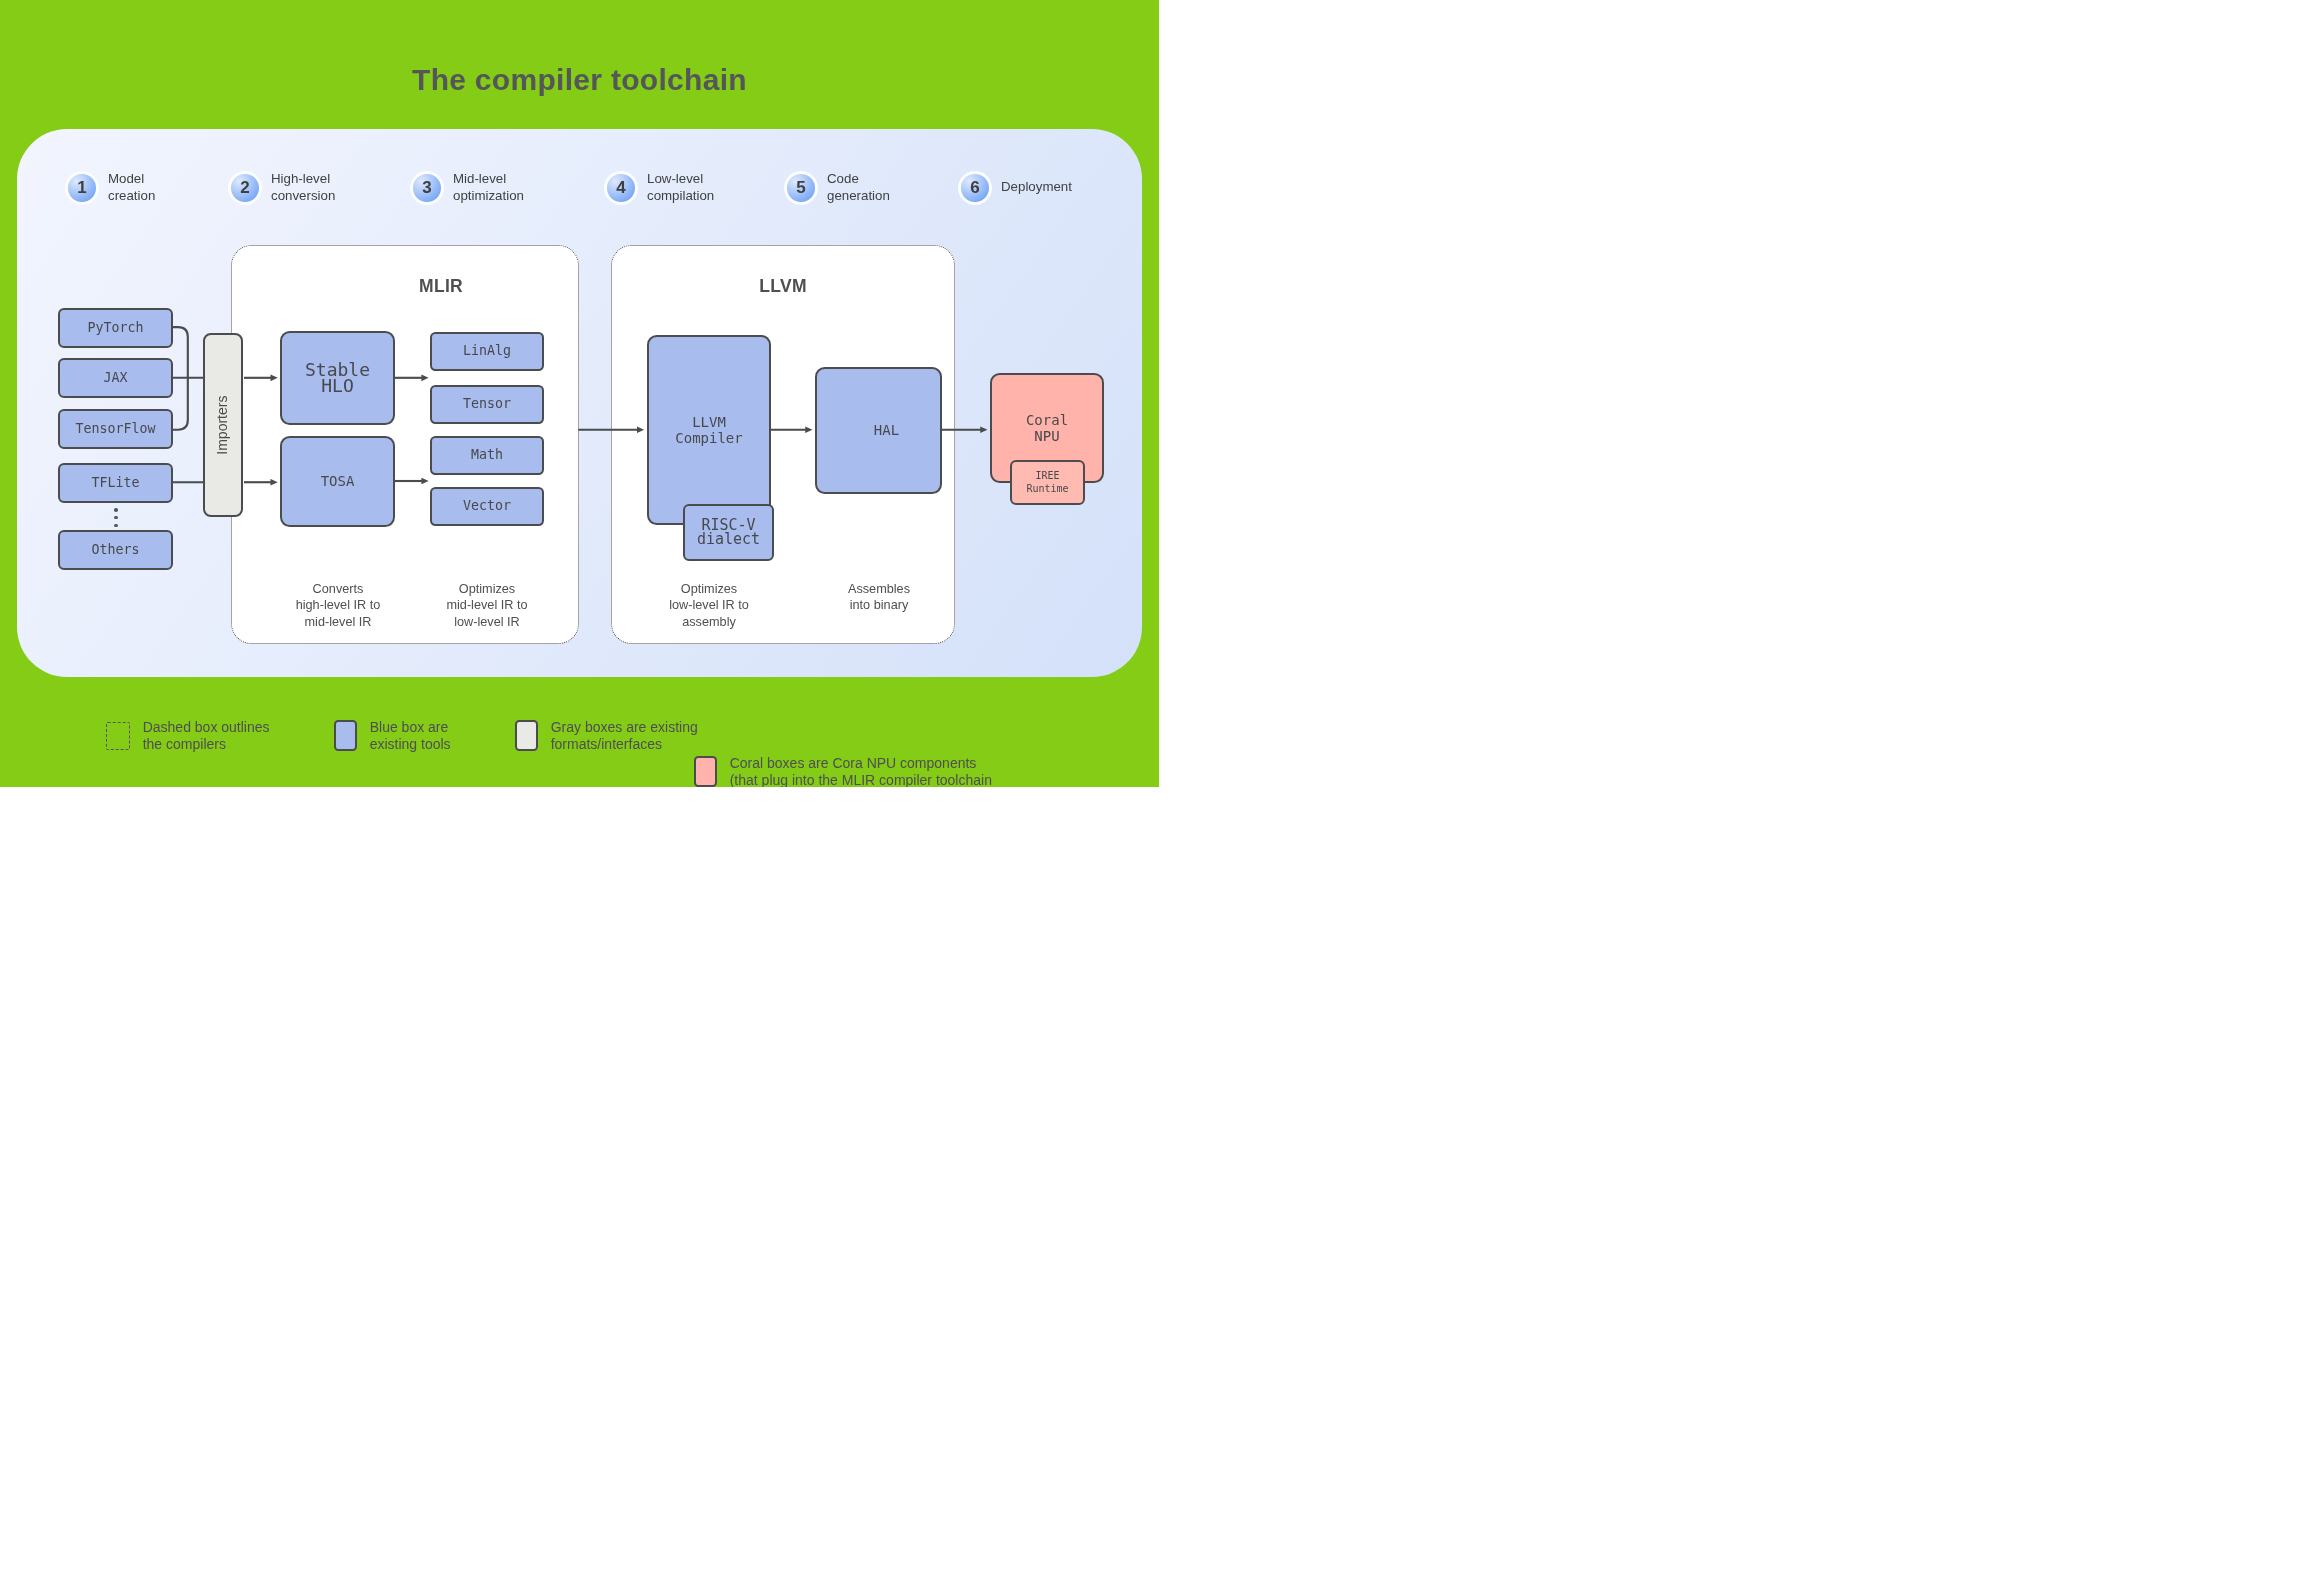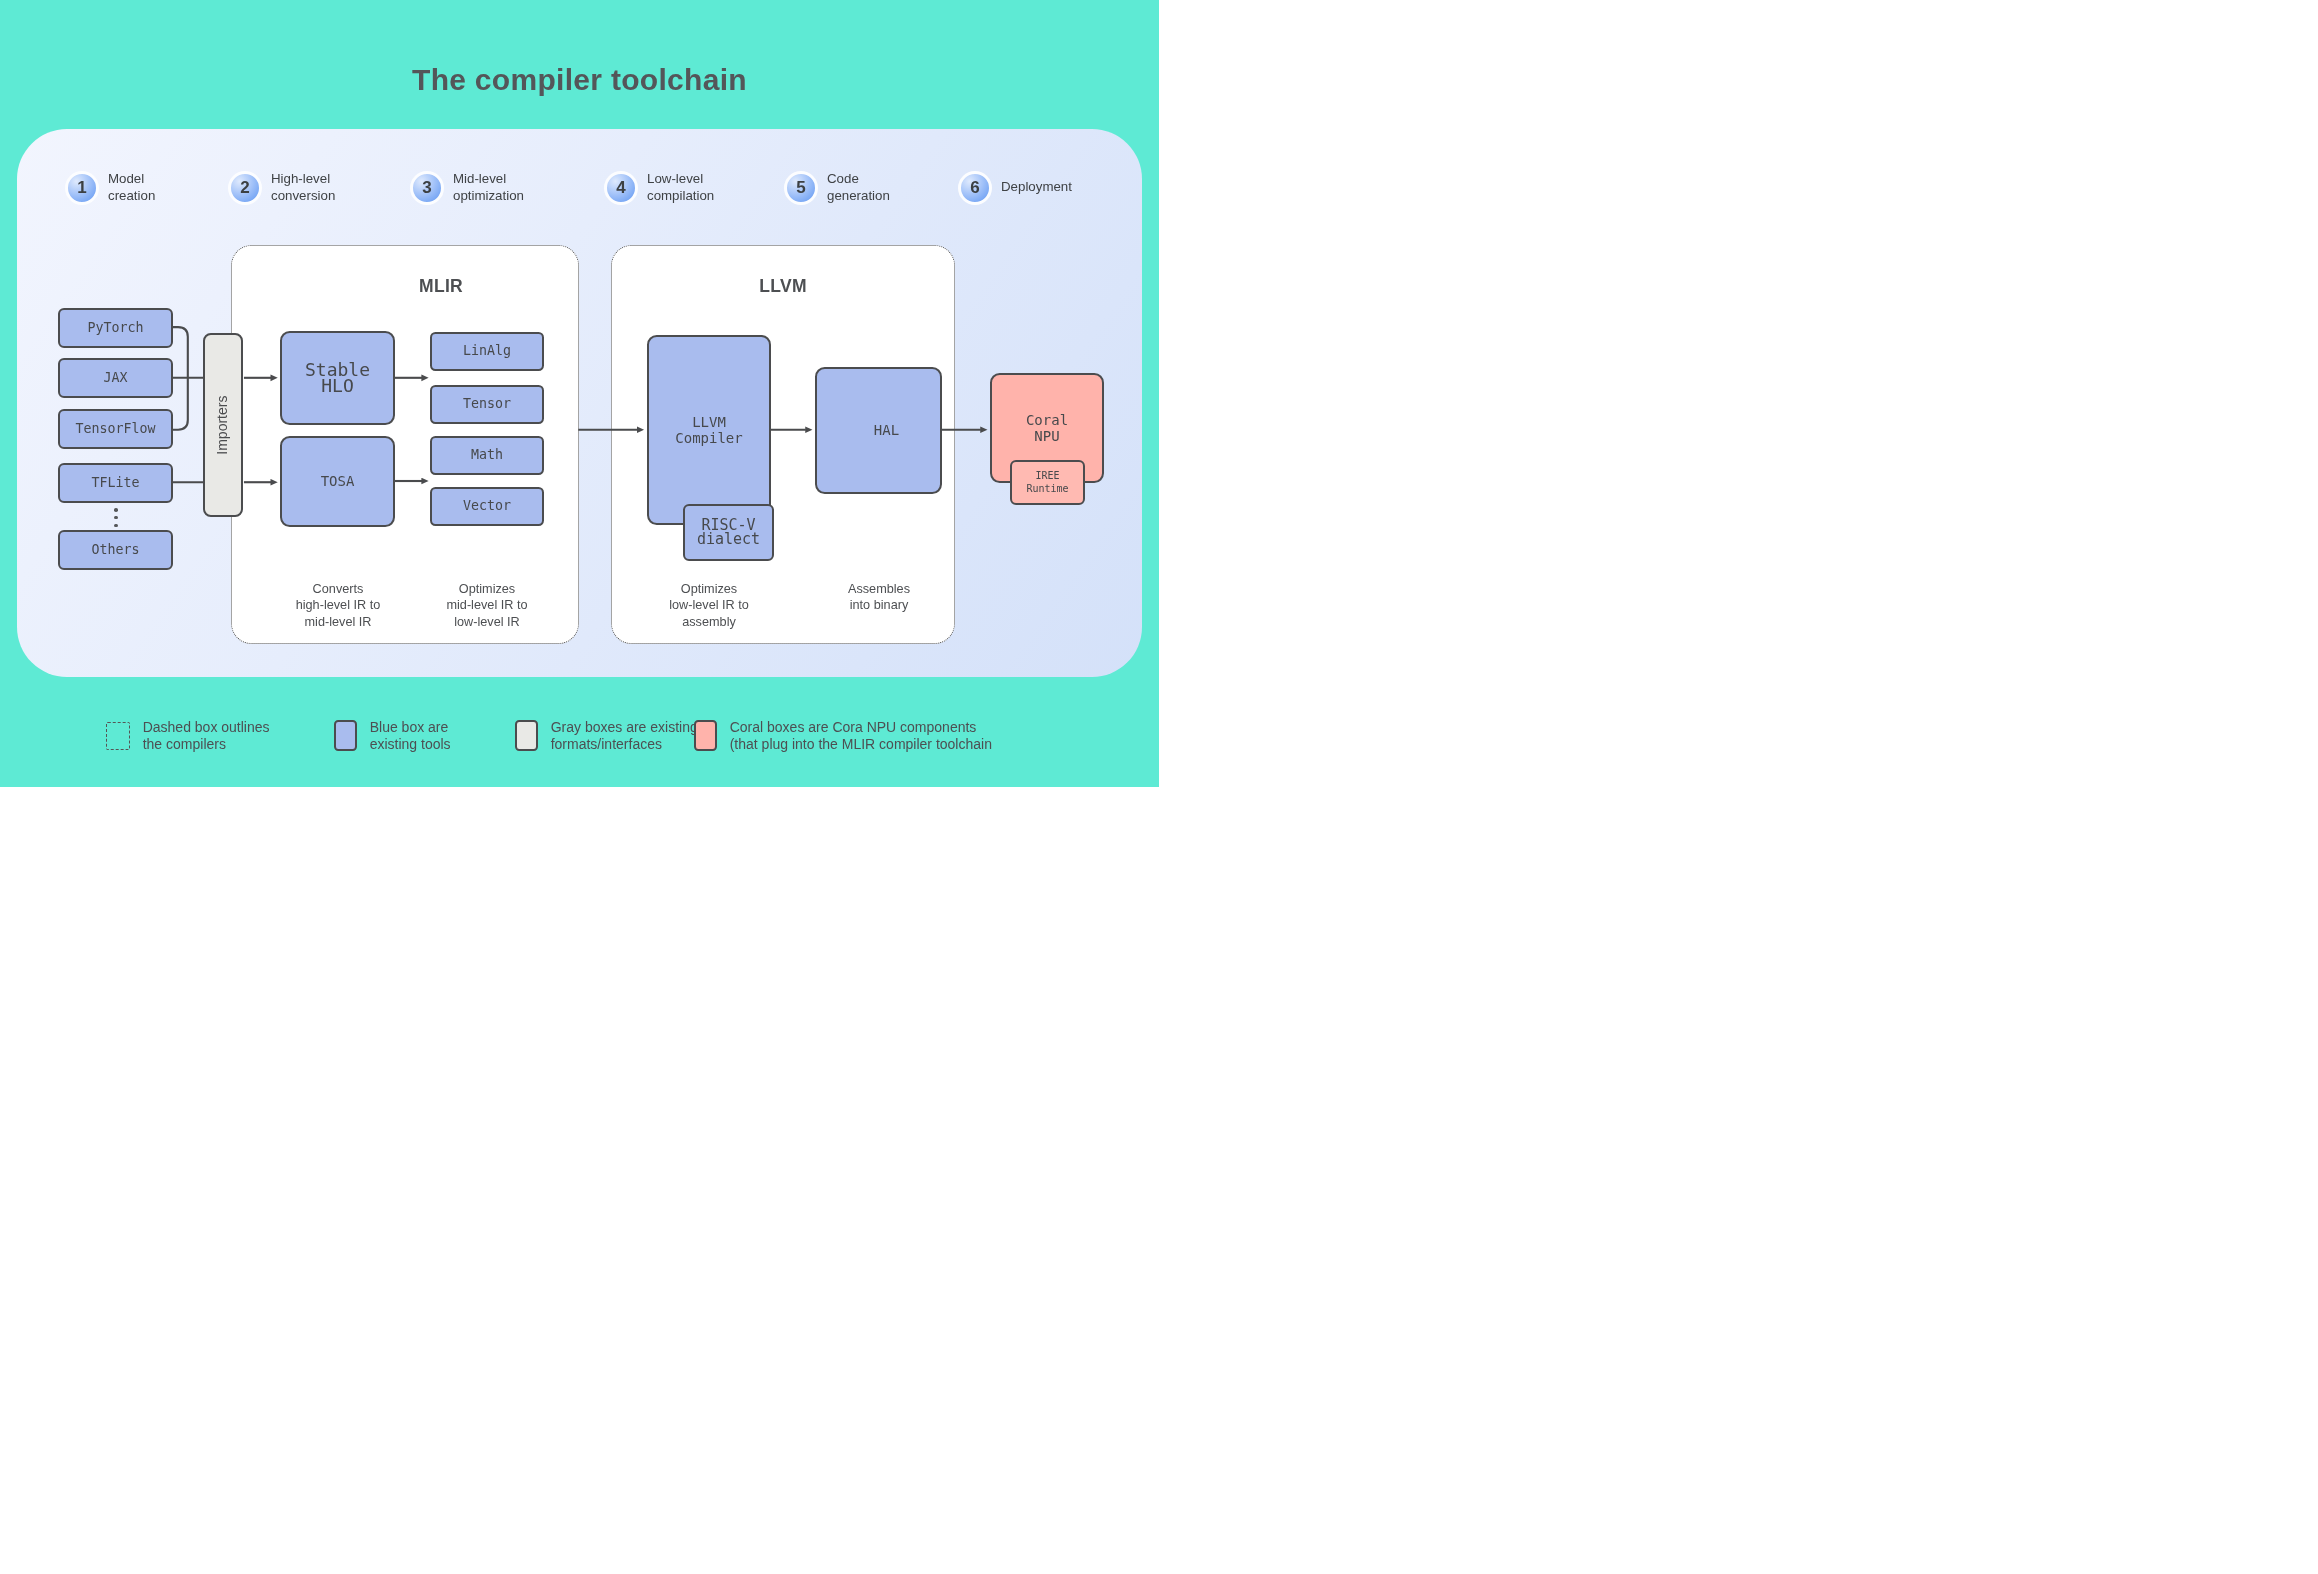--- a/index.html
+++ b/index.html
@@ -1,16 +1,16 @@
 <!DOCTYPE html>
 <html style="font-size:9.7px"><head>
 <meta charset="utf-8">
 <style>
   html,body{margin:0;padding:0;background:#ffffff;}
-  .canvas{position:relative;width:1159px;height:787px;background:#5eead4;overflow:hidden;
+  .canvas{position:relative;width:1159px;height:787px;background:#84cc16;overflow:hidden;
           font-family:"Liberation Sans",sans-serif;}
   .pre{white-space:pre-line;}
   .page-title{position:absolute;left:0;top:63px;width:100%;text-align:center;
               font-size:30px;font-weight:700;color:#545659;letter-spacing:0.3px;}
   .container{position:absolute;left:17px;top:129px;width:1125px;height:548px;border-radius:50px;
              background:linear-gradient(125deg,#f2f5fe 0%,#e6edfc 42%,#d4e1f9 100%);}
   
   .step{position:absolute;display:flex;align-items:center;gap:9px;z-index:2;height:41px;}
   .stepnum{width:34px;height:34px;border-radius:50%;border:3px solid #fcfdff;flex:0 0 auto;
            background:radial-gradient(circle at 30% 26%,#dfeafd 0%,#a5c4f9 45%,#5e96f2 100%);
@@ -162,20 +162,20 @@
   <div class="legend-item" style="left:334px;top:716px;">
     <div class="sw blue"></div>
     <div class="legend-text pre">Blue box are
 existing tools</div>
   </div>
   <div class="legend-item" style="left:515px;top:716px;">
     <div class="sw gray"></div>
     <div class="legend-text pre">Gray boxes are existing
 formats/interfaces</div>
   </div>
-  <div class="legend-item" style="left:694px;top:716px;">
+  <div class="legend-item" style="left:694px;top:752px;">
     <div class="sw coral"></div>
     <div class="legend-text pre">Coral boxes are Cora NPU components
 (that plug into the MLIR compiler toolchain</div>
   </div>
 
 </div>
 
 
 </body></html>

